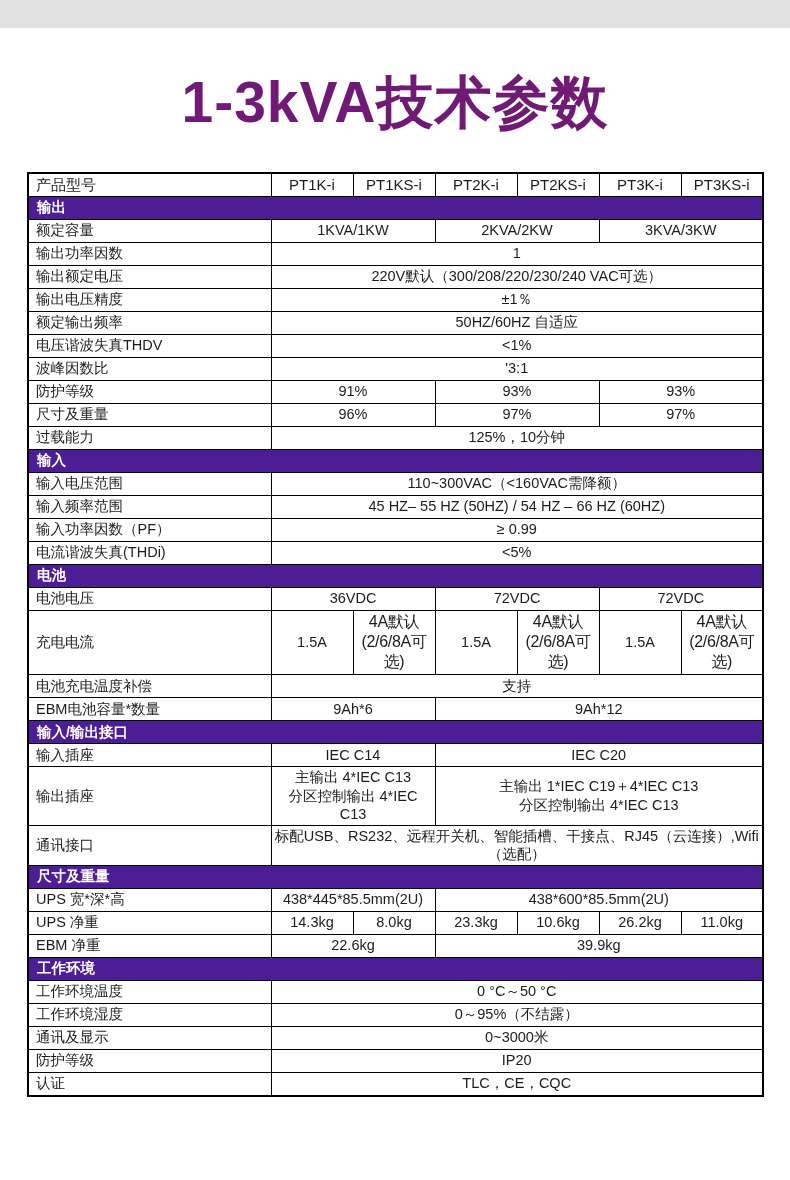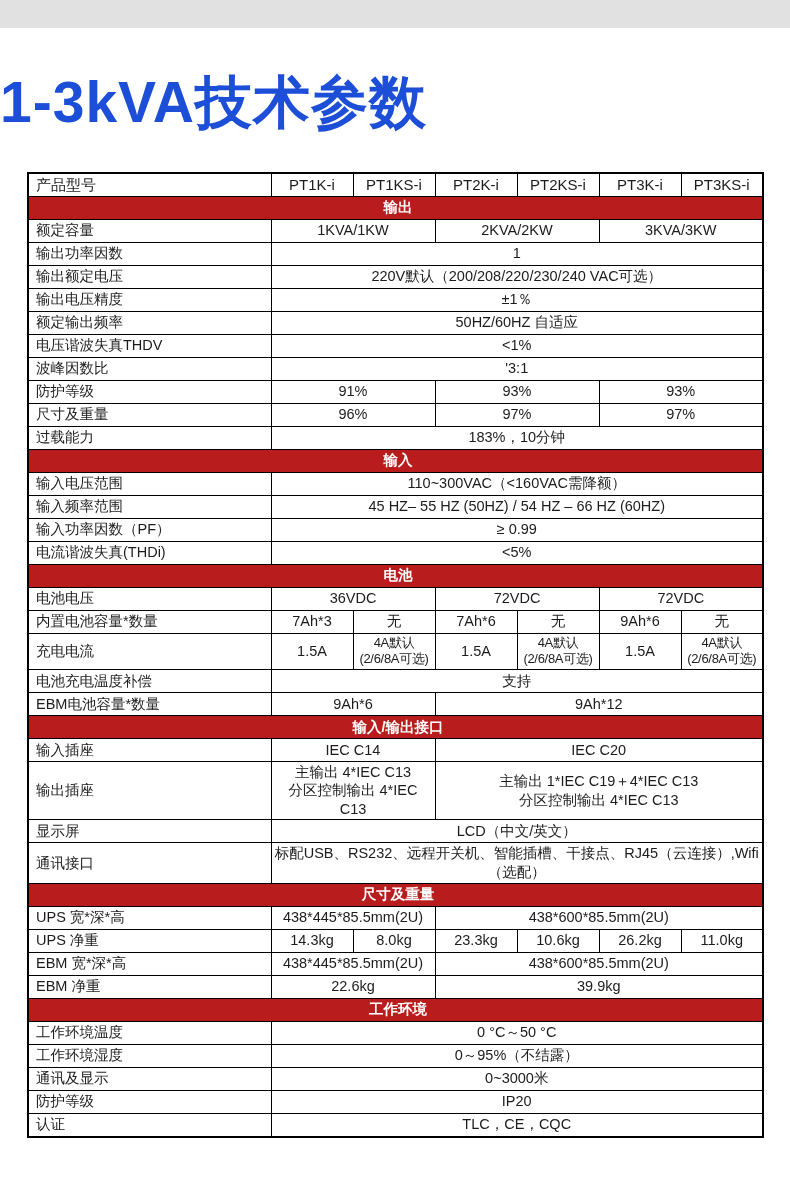--- a/index.html
+++ b/index.html
@@ -3,43 +3,43 @@
 <meta charset="utf-8">
 <style>
   html,body{margin:0;padding:0;}
   body{
     width:790px;height:1180px;background:#ffffff;
     font-family:"Liberation Sans","DejaVu Sans",sans-serif;
     -webkit-font-smoothing:antialiased;
   }
   .topbar{height:28px;background:#e1e1e1;}
   .page-title{
-    margin:42px 0 0 0;text-align:left;
-    font-size:57px;line-height:1.15;font-weight:bold;color:#1d4ed8;
+    margin:42px 0 0 0;text-align:center;
+    font-size:57px;line-height:1.15;font-weight:bold;color:#701a75;
     letter-spacing:1px;
   }
   table.spec{
     margin:36px 0 1px 27px;width:737px;
     border-collapse:collapse;table-layout:fixed;
     border:2px solid #000;
   }
   table.spec td{
     border:1px solid #000;
     font-size:14.5px;color:#1c1c1c;
     text-align:center;vertical-align:middle;
     padding:1px 3px;line-height:1.28;height:20px;
     white-space:pre-line;overflow:hidden;
   }
   table.spec td.lab{text-align:left;padding-left:7px;}
   table.spec tr.header-row td{font-size:15px;}
   table.spec tr.sec td{
-    background:#b91c1c;color:#ffffff;
-    text-align:center;font-weight:bold;padding-left:8px;
-  }
-  table.spec td.small{font-size:13px;letter-spacing:-0.3px;}
+    background:#4c1d95;color:#ffffff;
+    text-align:left;font-weight:bold;padding-left:8px;
+  }
+  table.spec td.small{font-size:16px;letter-spacing:-0.3px;}
 </style>
 </head>
 <body>
 
 <div class="topbar"></div>
 
 <h1 class="page-title">1-3kVA技术参数</h1>
 
 <table class="spec">
   <colgroup>
@@ -69,21 +69,21 @@
         <td colspan="2">1KVA/1KW</td>
         <td colspan="2">2KVA/2KW</td>
         <td colspan="2">3KVA/3KW</td>
       </tr>
       <tr>
         <td class="lab">输出功率因数</td>
         <td colspan="6">1</td>
       </tr>
       <tr>
         <td class="lab">输出额定电压</td>
-        <td colspan="6">220V默认（200/208/220/230/240 VAC可选）</td>
+        <td colspan="6">220V默认（300/208/220/230/240 VAC可选）</td>
       </tr>
       <tr>
         <td class="lab">输出电压精度</td>
         <td colspan="6">±1％</td>
       </tr>
       <tr>
         <td class="lab">额定输出频率</td>
         <td colspan="6">50HZ/60HZ 自适应</td>
       </tr>
       <tr>
@@ -101,21 +101,21 @@
         <td colspan="2">93%</td>
       </tr>
       <tr>
         <td class="lab">尺寸及重量</td>
         <td colspan="2">96%</td>
         <td colspan="2">97%</td>
         <td colspan="2">97%</td>
       </tr>
       <tr>
         <td class="lab">过载能力</td>
-        <td colspan="6">183%，10分钟</td>
+        <td colspan="6">125%，10分钟</td>
       </tr>
       <tr class="sec">
         <td colspan="7">输入</td>
       </tr>
       <tr>
         <td class="lab">输入电压范围</td>
         <td colspan="6">110~300VAC（&lt;160VAC需降额）</td>
       </tr>
       <tr>
         <td class="lab">输入频率范围</td>
@@ -130,29 +130,20 @@
         <td colspan="6">&lt;5%</td>
       </tr>
       <tr class="sec">
         <td colspan="7">电池</td>
       </tr>
       <tr>
         <td class="lab">电池电压</td>
         <td colspan="2">36VDC</td>
         <td colspan="2">72VDC</td>
         <td colspan="2">72VDC</td>
-      </tr>
-      <tr>
-        <td class="lab">内置电池容量*数量</td>
-        <td>7Ah*3</td>
-        <td>无</td>
-        <td>7Ah*6</td>
-        <td>无</td>
-        <td>9Ah*6</td>
-        <td>无</td>
       </tr>
       <tr>
         <td class="lab">充电电流</td>
         <td>1.5A</td>
         <td class="small">4A默认
 (2/6/8A可选)</td>
         <td>1.5A</td>
         <td class="small">4A默认
 (2/6/8A可选)</td>
         <td>1.5A</td>
@@ -177,24 +168,20 @@
         <td colspan="4">IEC C20</td>
       </tr>
       <tr>
         <td class="lab">输出插座</td>
         <td colspan="2">主输出 4*IEC C13
 分区控制输出 4*IEC C13</td>
         <td colspan="4">主输出 1*IEC C19＋4*IEC C13
 分区控制输出 4*IEC C13</td>
       </tr>
       <tr>
-        <td class="lab">显示屏</td>
-        <td colspan="6">LCD（中文/英文）</td>
-      </tr>
-      <tr>
         <td class="lab">通讯接口</td>
         <td colspan="6">标配USB、RS232、远程开关机、智能插槽、干接点、RJ45（云连接）,Wifi（选配）</td>
       </tr>
       <tr class="sec">
         <td colspan="7">尺寸及重量</td>
       </tr>
       <tr>
         <td class="lab">UPS 宽*深*高</td>
         <td colspan="2">438*445*85.5mm(2U)</td>
         <td colspan="4">438*600*85.5mm(2U)</td>
@@ -202,25 +189,20 @@
       <tr>
         <td class="lab">UPS 净重</td>
         <td>14.3kg</td>
         <td>8.0kg</td>
         <td>23.3kg</td>
         <td>10.6kg</td>
         <td>26.2kg</td>
         <td>11.0kg</td>
       </tr>
       <tr>
-        <td class="lab">EBM 宽*深*高</td>
-        <td colspan="2">438*445*85.5mm(2U)</td>
-        <td colspan="4">438*600*85.5mm(2U)</td>
-      </tr>
-      <tr>
         <td class="lab">EBM 净重</td>
         <td colspan="2">22.6kg</td>
         <td colspan="4">39.9kg</td>
       </tr>
       <tr class="sec">
         <td colspan="7">工作环境</td>
       </tr>
       <tr>
         <td class="lab">工作环境温度</td>
         <td colspan="6">0 °C～50 °C</td>

